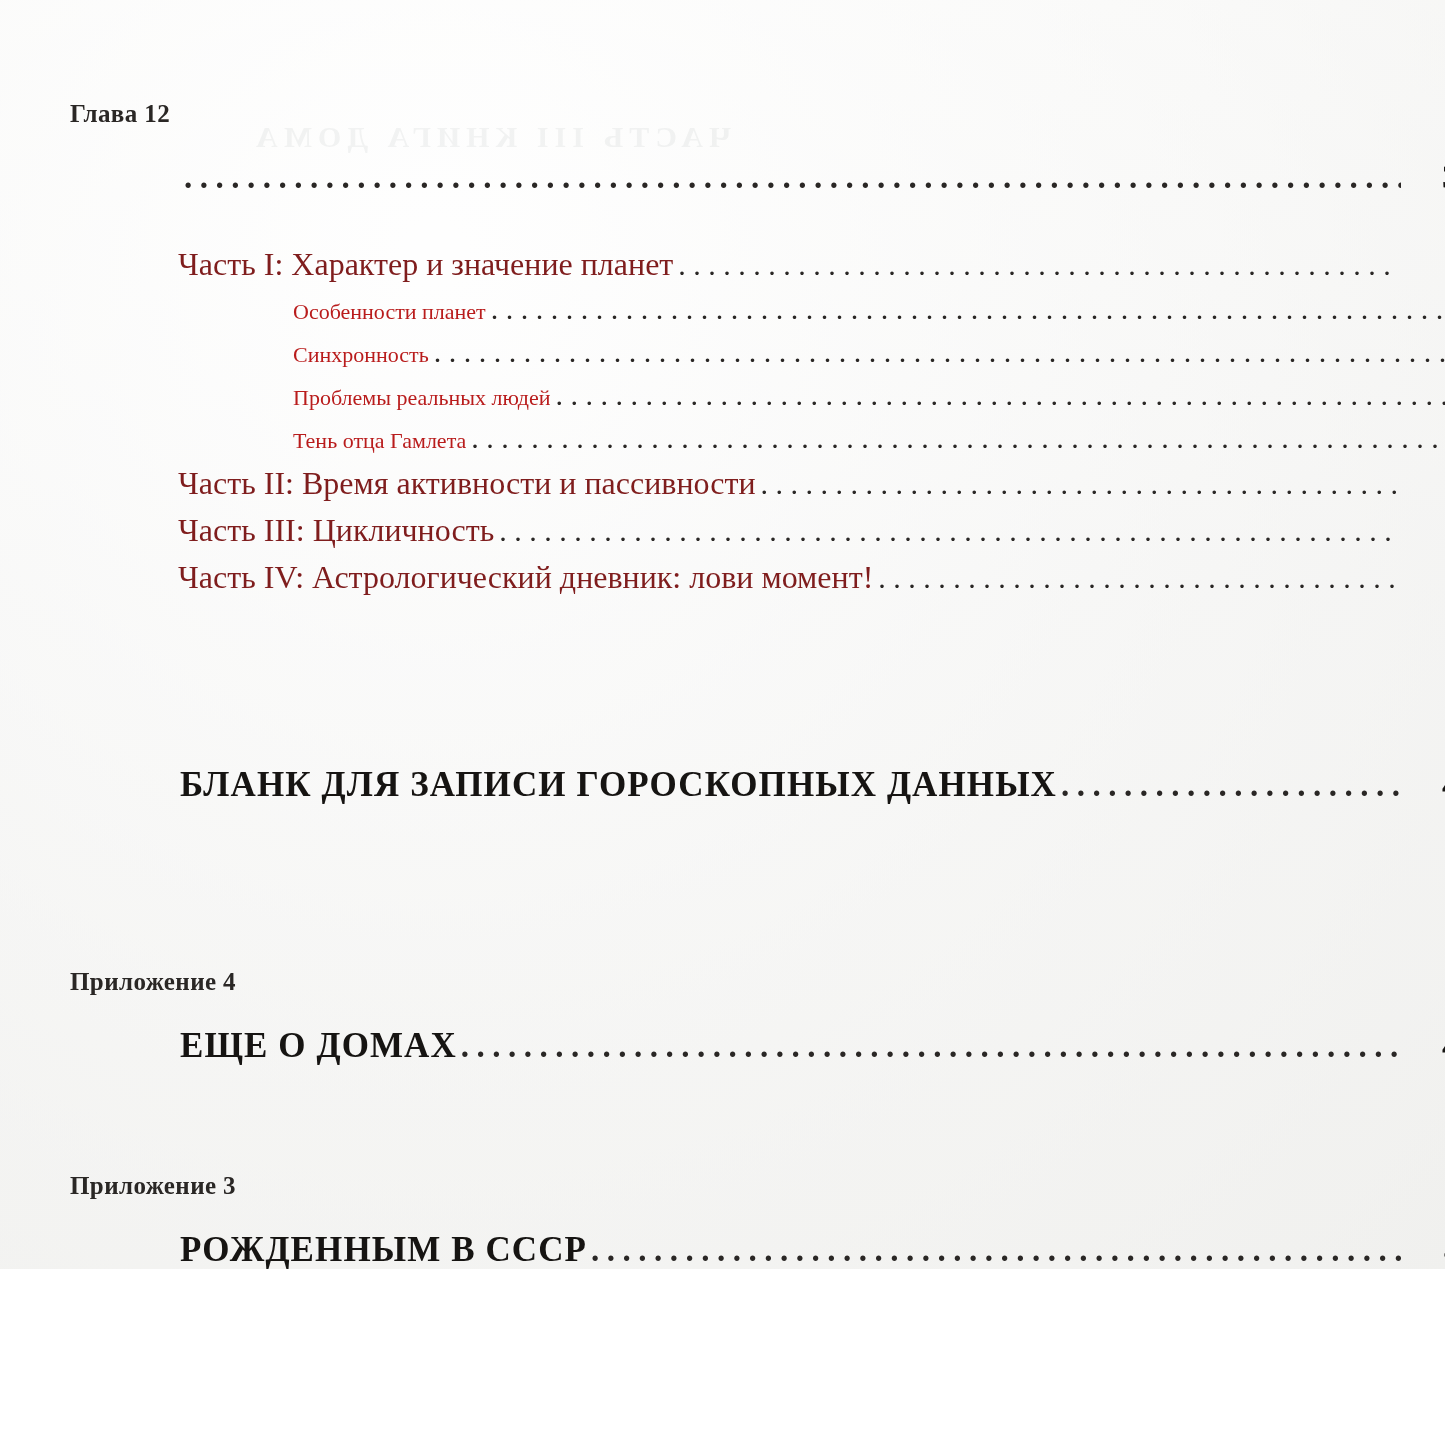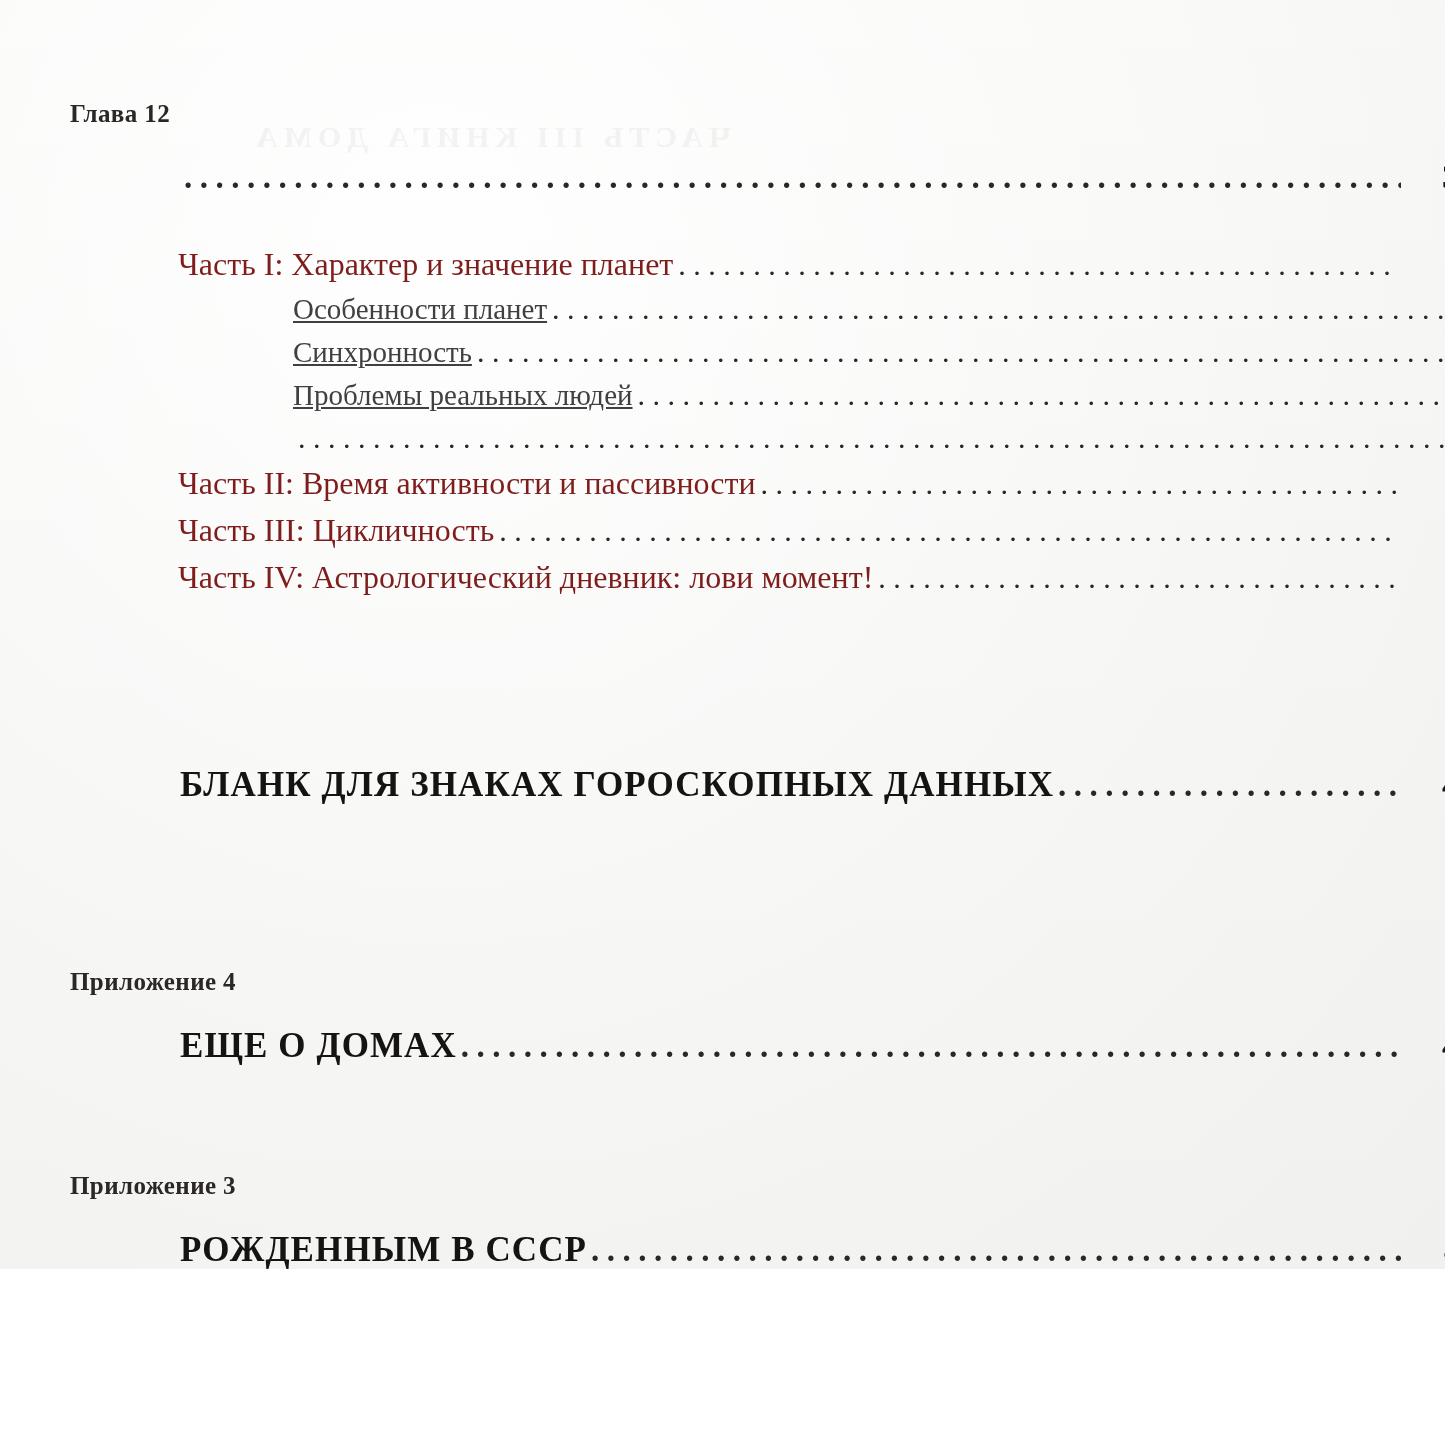--- a/index.html
+++ b/index.html
@@ -119,23 +119,22 @@
     width: 92px;
     color: #201e1d;
   }
 
   
   .row-sub {
     margin-left: 223px;
     margin-top: 9px;
   }
   .row-sub .title {
-    font-size: 29px;
-    color: #404040;
-    text-decoration: underline;
+    font-size: 22px;
+    color: #b91c1c;
   }
   .row-sub .leader {
     font-size: 30px;
     letter-spacing: 7.5px;
     padding-left: 5px;
   }
 </style>
 </head>
 <body>
 
@@ -175,20 +174,21 @@
 
       </div>
 
       <div class="row row-sub">
         <span class="title">Проблемы реальных людей</span>
         <span class="leader">...........................................................................................................</span>
 
       </div>
 
       <div class="row row-sub">
+        <span class="title">Тень отца Гамлета</span>
         <span class="leader">...........................................................................................................</span>
 
       </div>
 
       <div class="row row-part">
         <span class="title">Часть II: Время активности и пассивности</span>
         <span class="leader">...........................................................................................................</span>
         <span class="pageno">395</span>
       </div>
 
@@ -200,21 +200,21 @@
 
       <div class="row row-part">
         <span class="title">Часть IV: Астрологический дневник: лови момент!</span>
         <span class="leader">...........................................................................................................</span>
         <span class="pageno">404</span>
       </div>
     </div>
 
     <div class="group" style="top:765px;">
       <div class="row row-main">
-        <span class="title">БЛАНК ДЛЯ ЗНАКАХ ГОРОСКОПНЫХ ДАННЫХ</span>
+        <span class="title">БЛАНК ДЛЯ ЗАПИСИ ГОРОСКОПНЫХ ДАННЫХ</span>
         <span class="leader">...........................................................................................................</span>
         <span class="pageno">406</span>
       </div>
     </div>
 
     <div class="group" style="top:968px;">
       <div class="group-label">Приложение 4</div>
       <div class="row row-main">
         <span class="title">ЕЩЕ О ДОМАХ</span>
         <span class="leader">...........................................................................................................</span>

